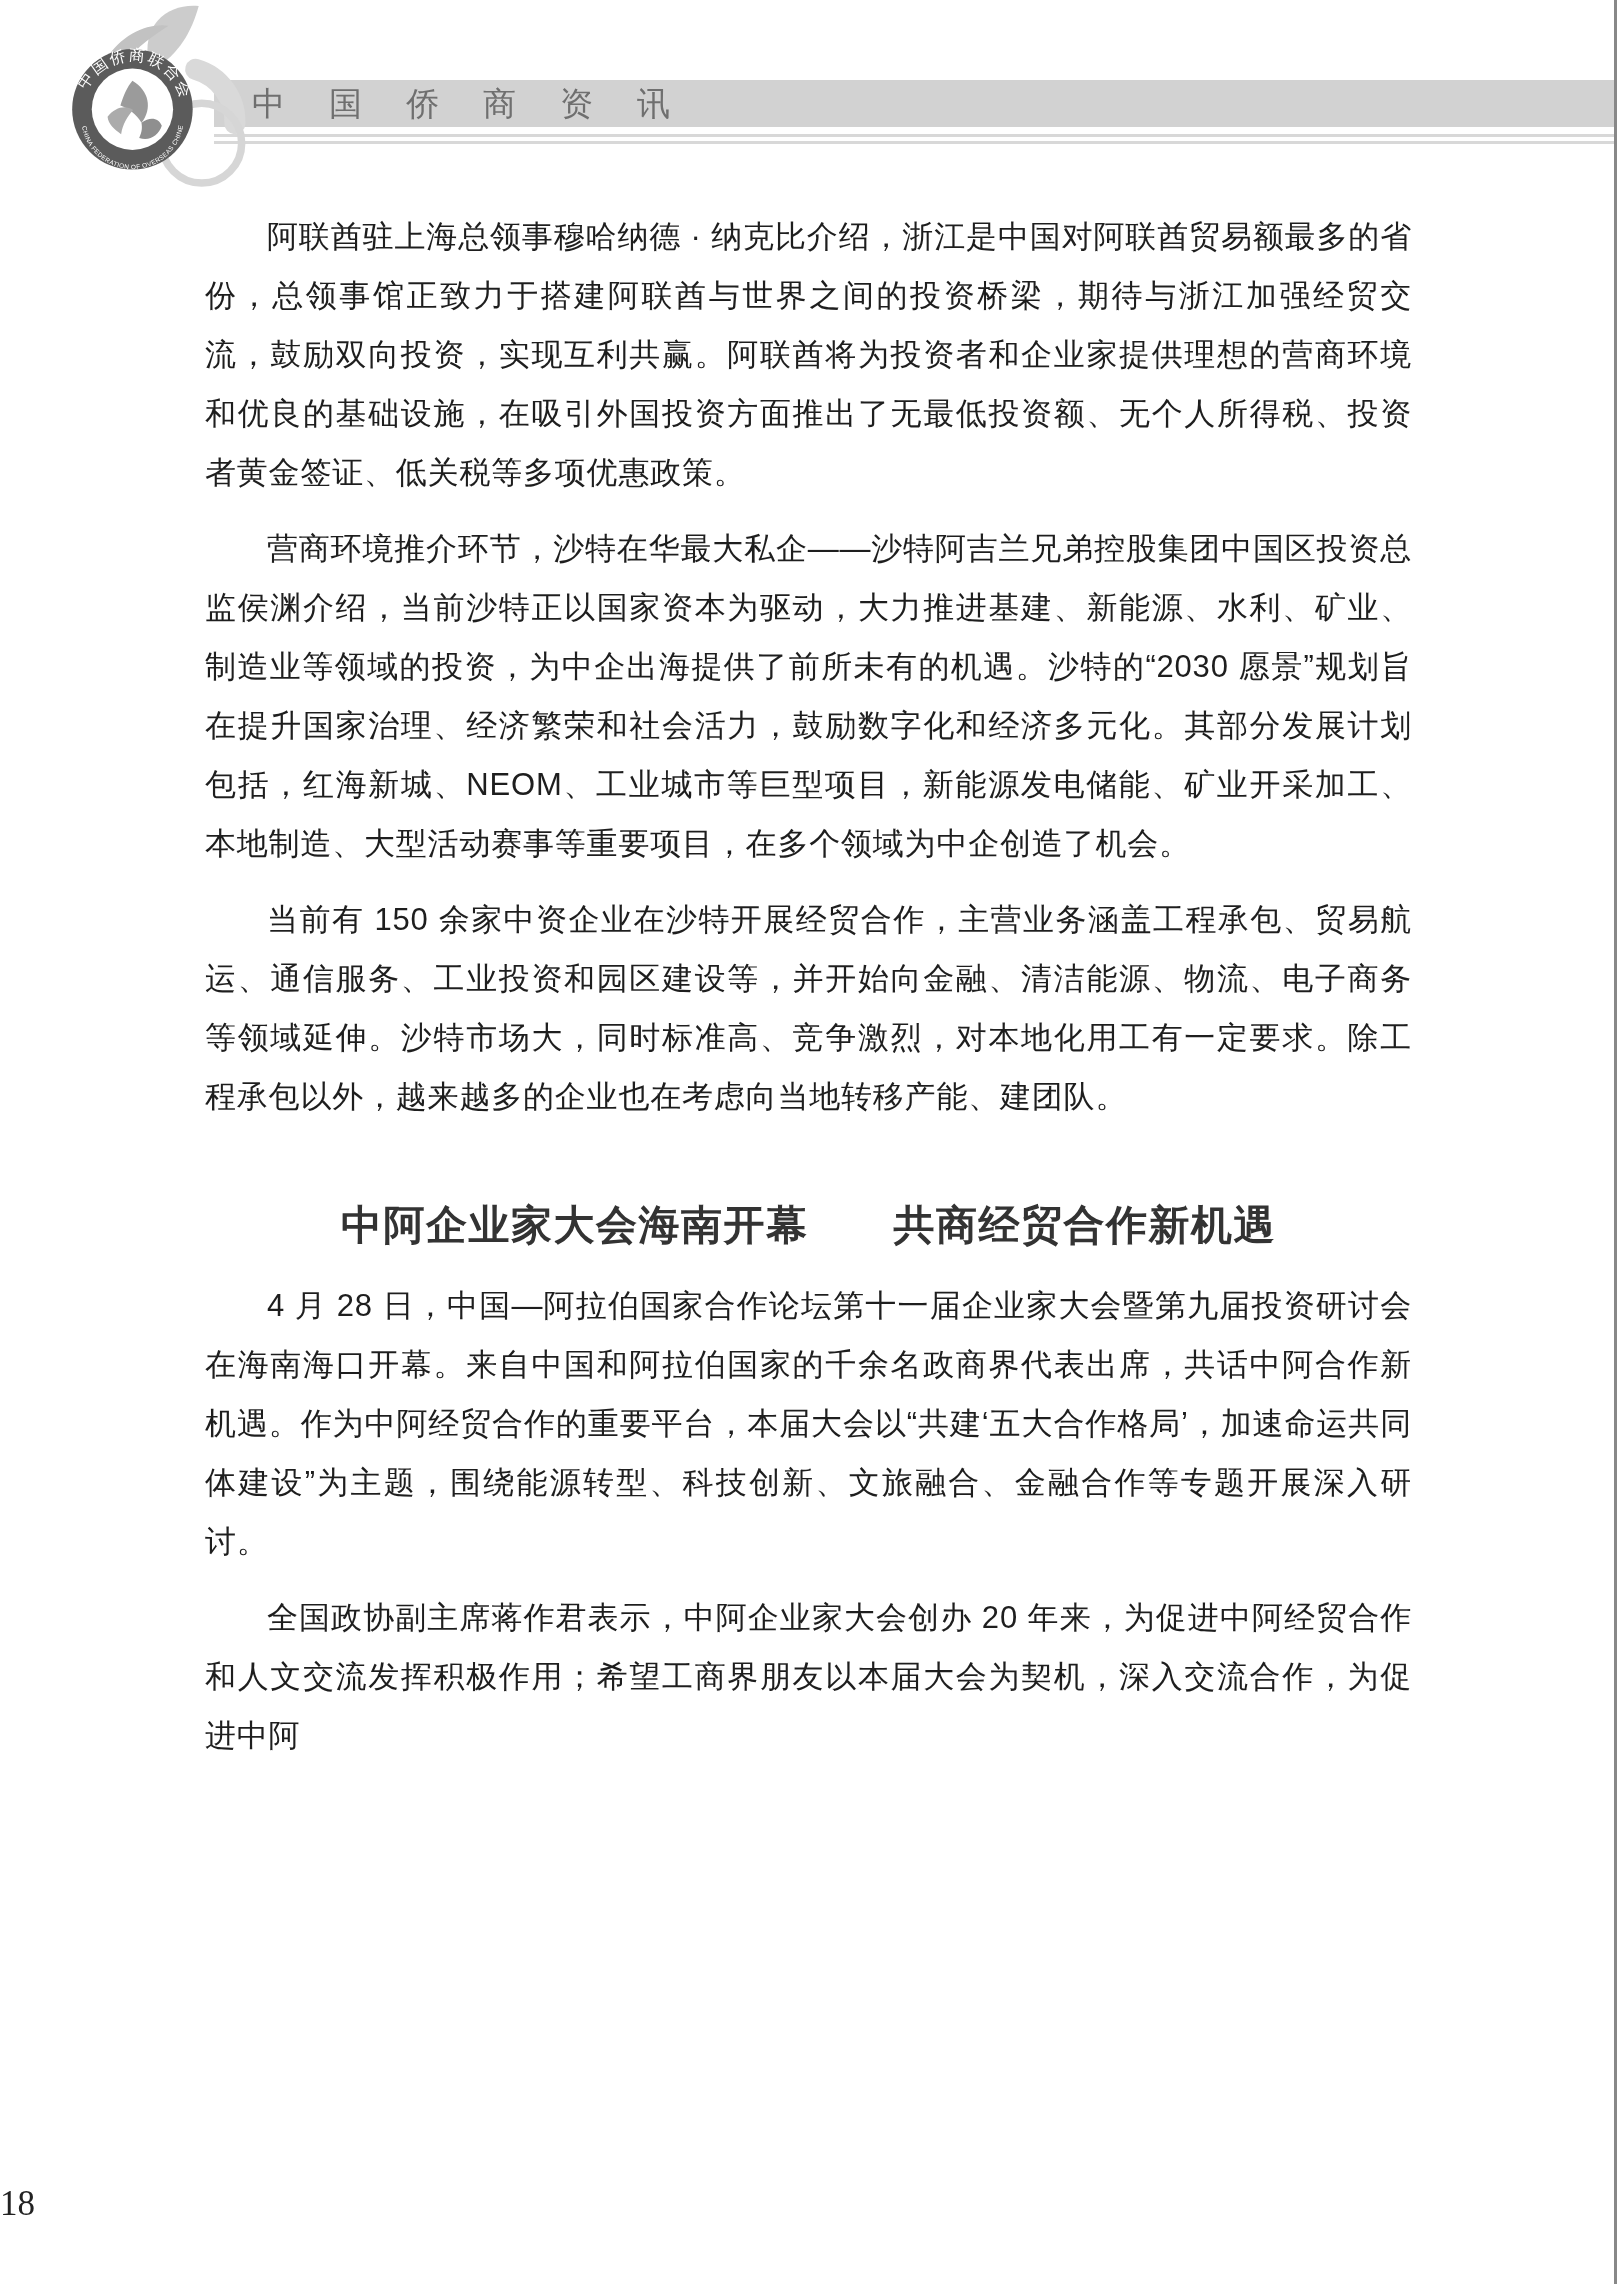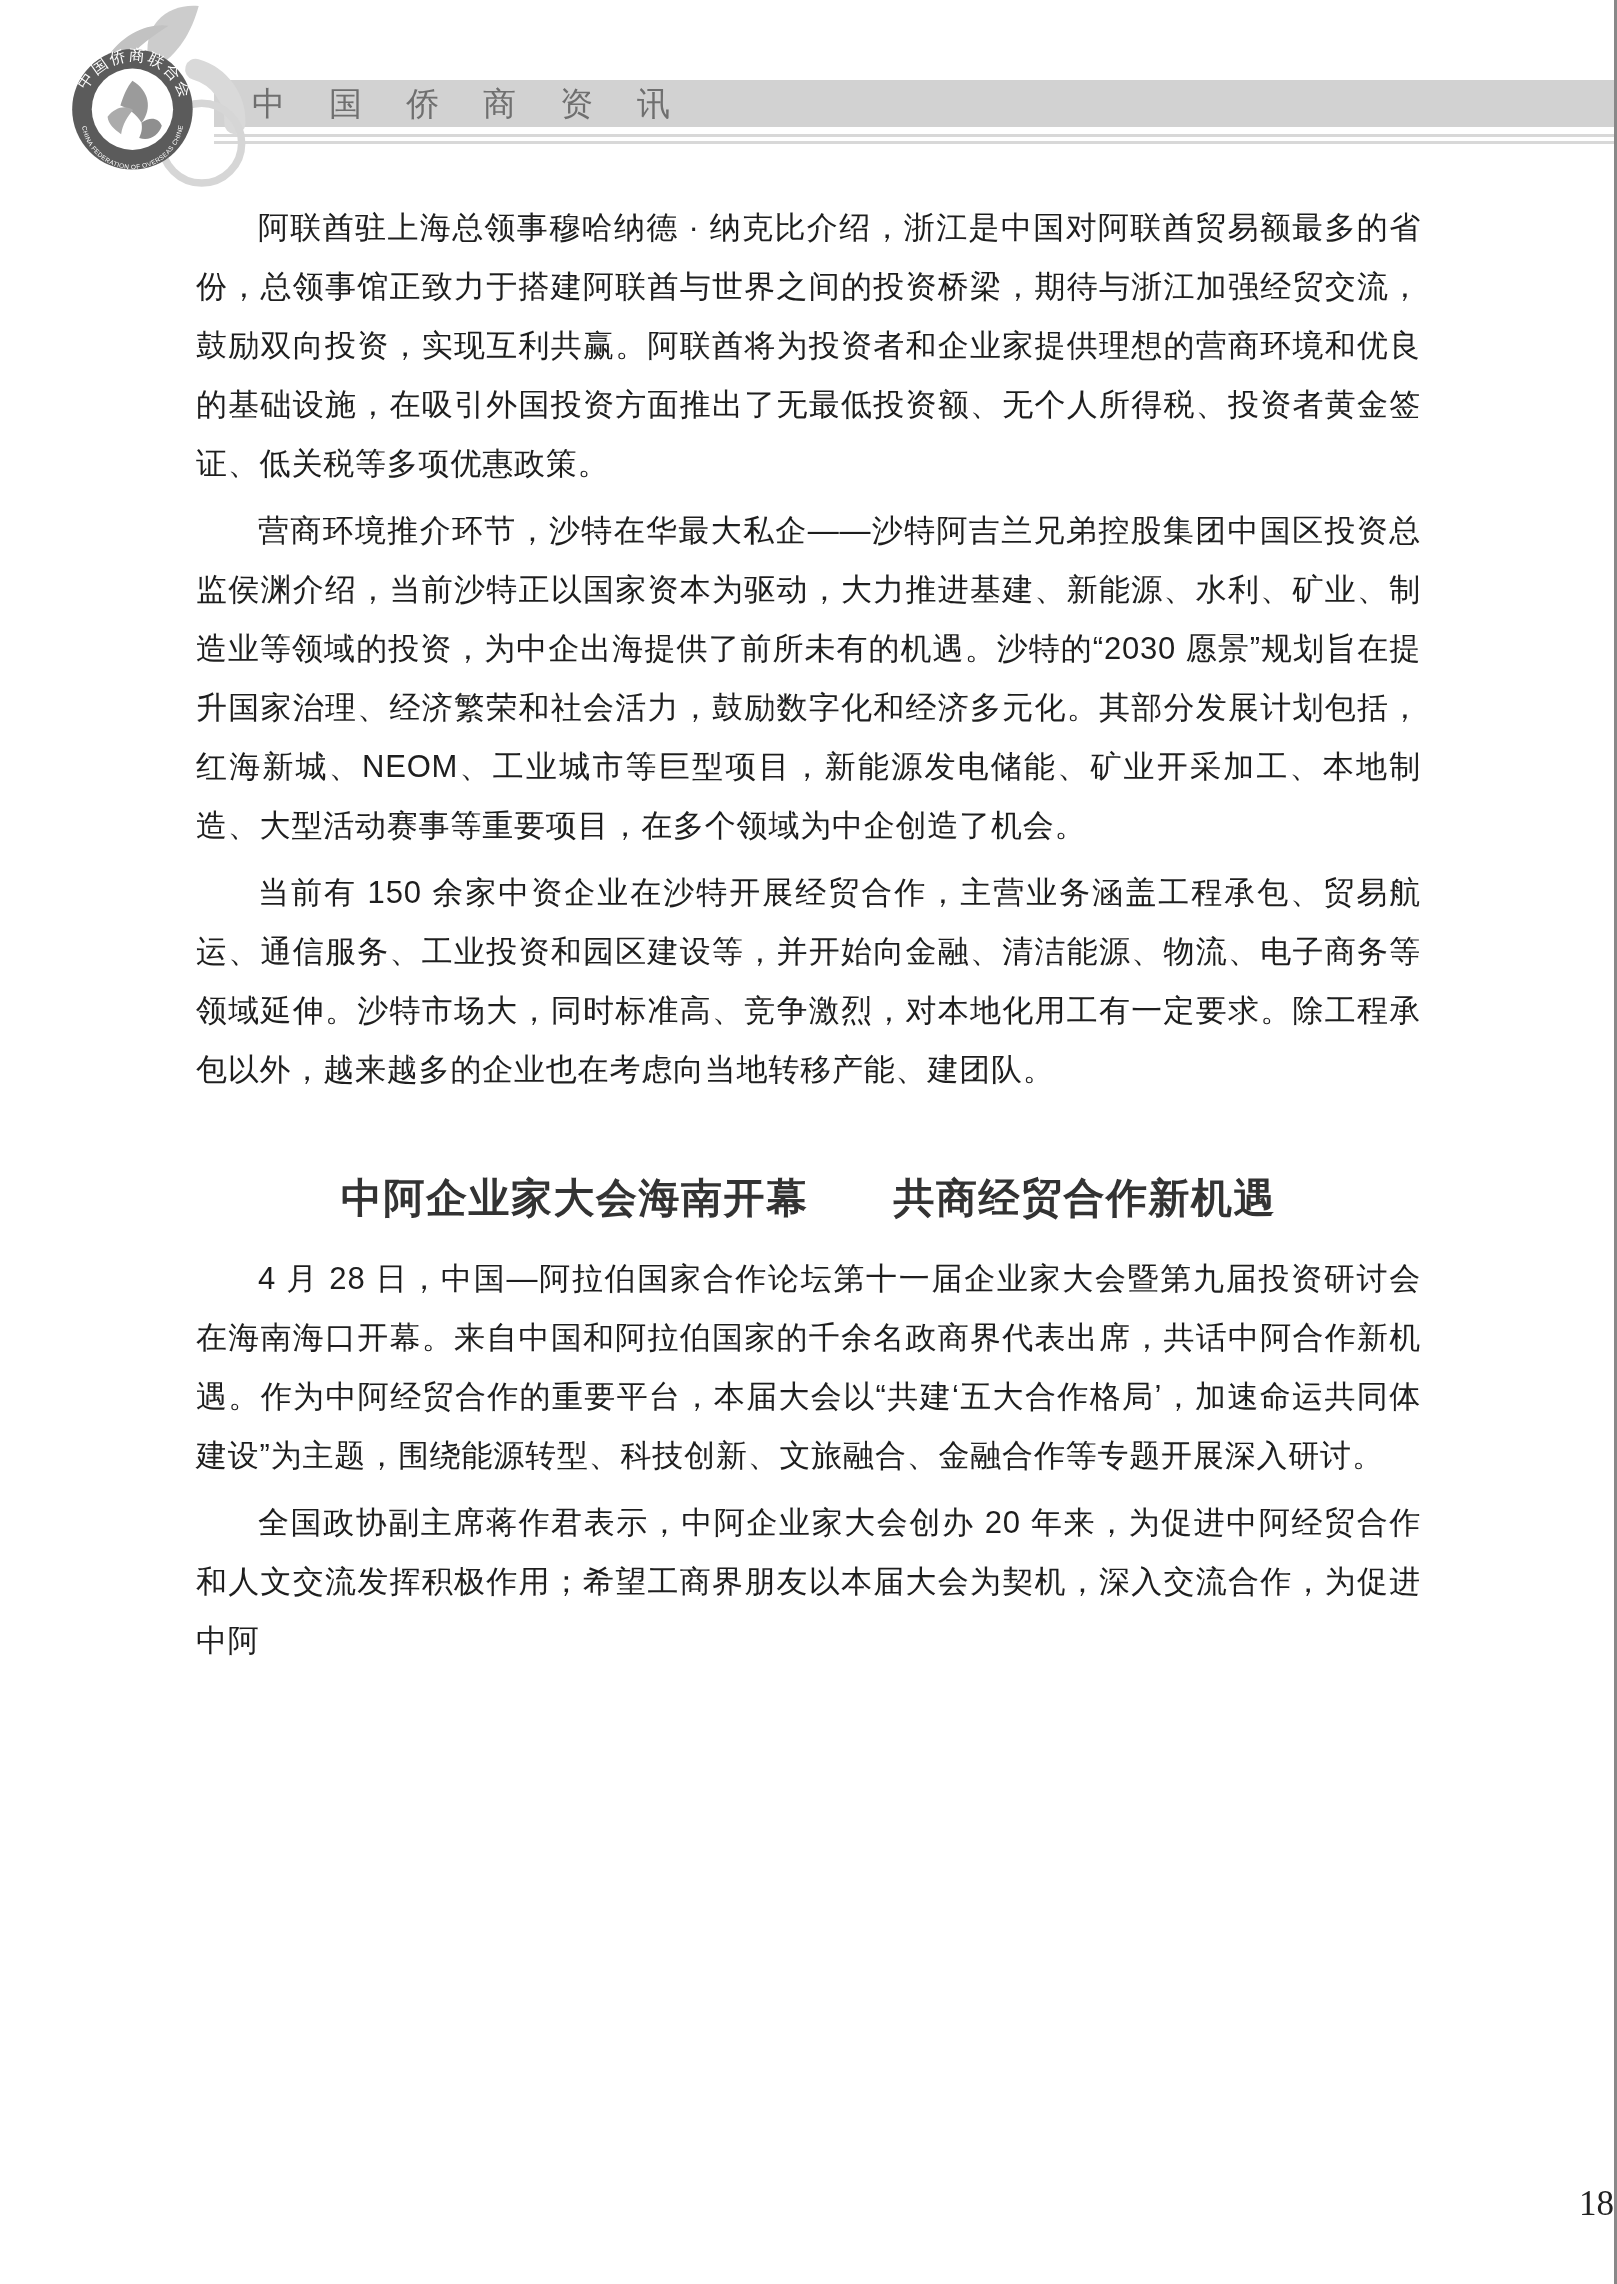--- a/index.html
+++ b/index.html
@@ -30,41 +30,41 @@
   .rule2 { top:141px; height:3px; }
 
   .logo-wrap { position:absolute; left:36px; top:3px; width:226px; height:202px; }
 
   
   .content {
     position:absolute; left:188px; top:190px; width:1241px;
     color:#1e1e1e;
   }
   .content p {
-    margin:8px;
+    margin:17px;
     font-size:31px;
     line-height:59px;
     text-align:justify;
     text-indent:2em;
     letter-spacing:0.8px;
   }
   .article2-title {
     margin:69px 0 21px 0;
     font-size:41px;
     line-height:60px;
     font-weight:bold;
     text-align:center;
     color:#333333;
     letter-spacing:1.5px;
   }
 
   
   .page-number {
     position:absolute; left:0; right:0; top:2184px;
-    text-align:right;
+    text-align:left;
     font-family:"Liberation Serif", serif;
     font-size:35px;
     color:#222222;
   }
 </style>
 </head>
 <body>
 
 <div class="page">
 

